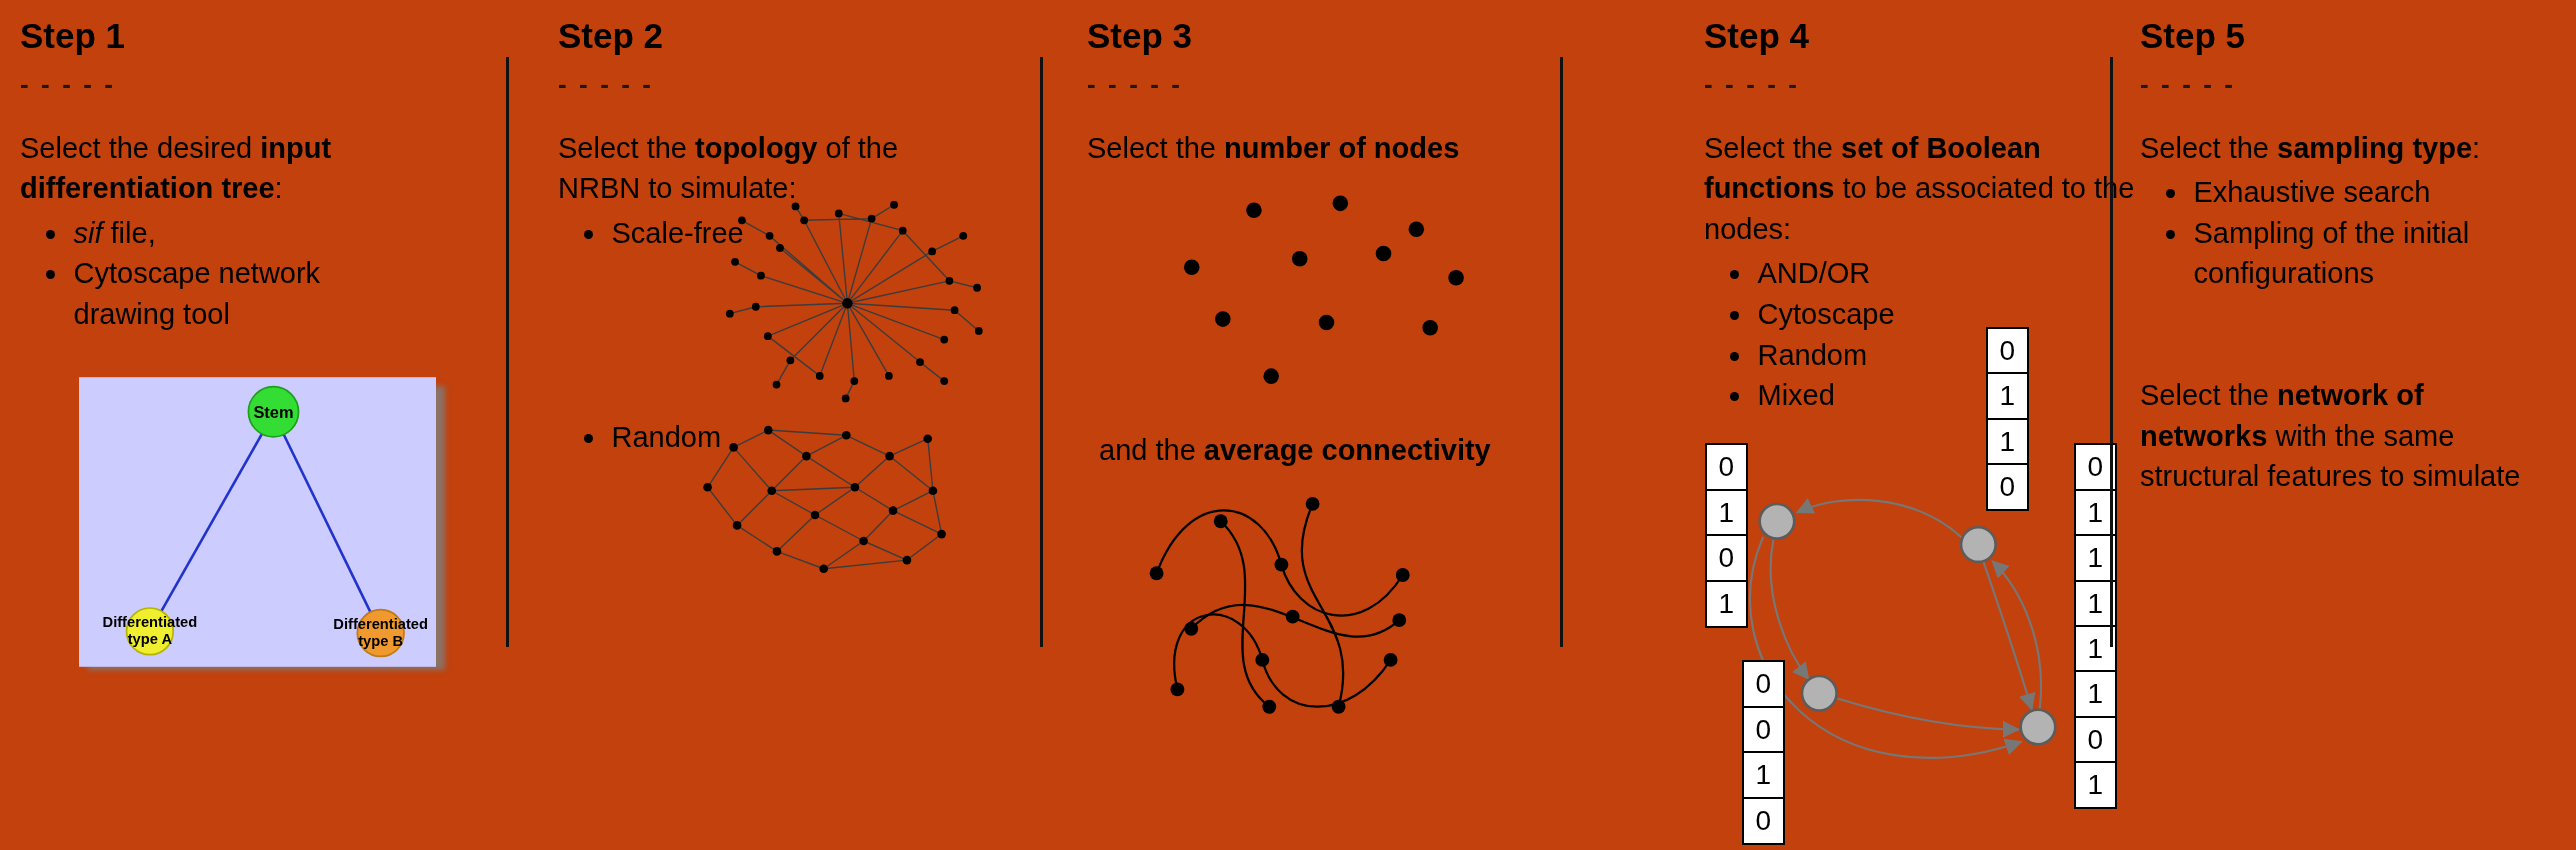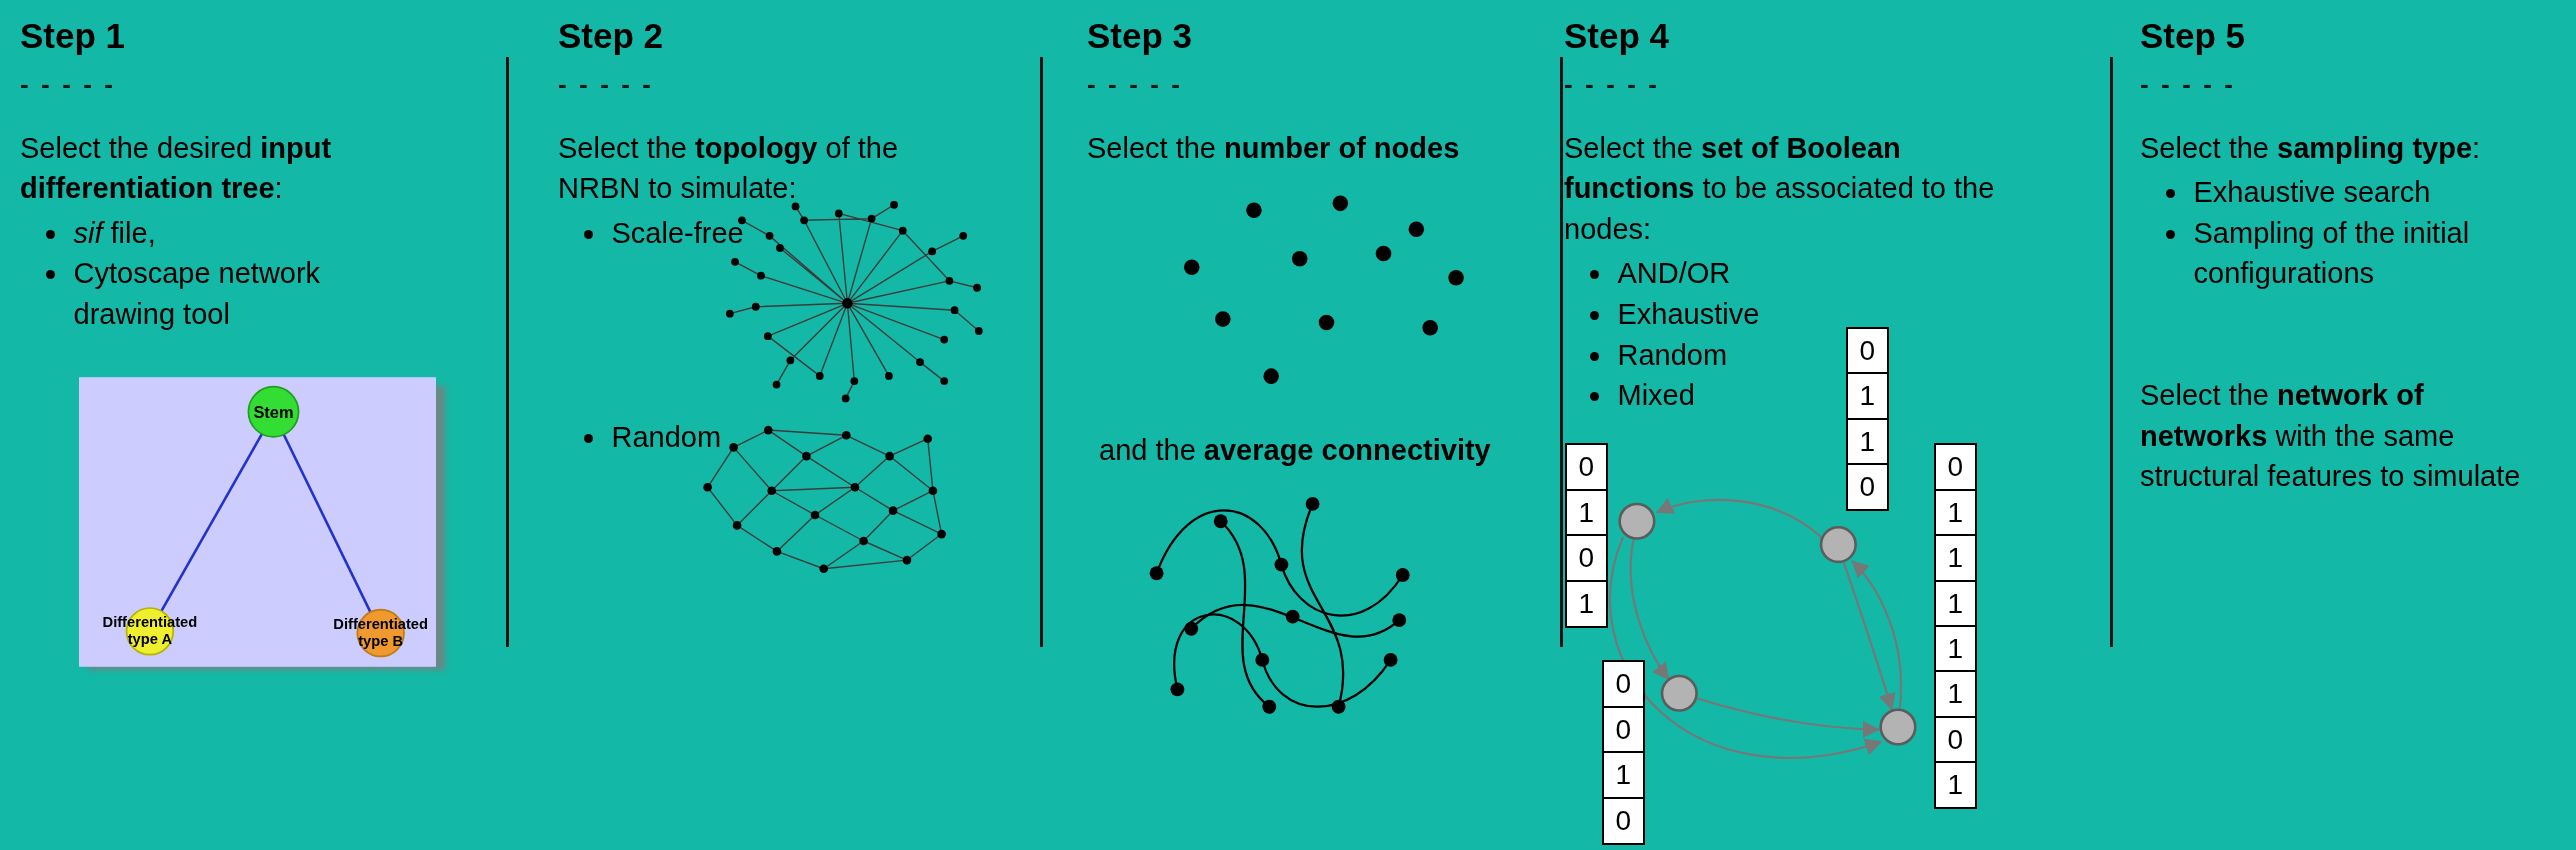--- a/index.html
+++ b/index.html
@@ -1,26 +1,26 @@
 <!DOCTYPE html>
 <html style="font-size:14px"><head>
 <meta charset="utf-8">
 <style>
   * { margin:0; padding:0; box-sizing:border-box; }
   html,body { background:#ffffff; }
   .canvas {
     position:relative; width:2576px; height:851px; overflow:hidden;
-    background:#14b8a6; color:#000;
+    background:#c2410c; color:#000;
     font-family:"Liberation Sans","DejaVu Sans",sans-serif;
   }
   .col { position:absolute; top:16.4px; }
   .c1 { left:20px;   width:485px; }
   .c2 { left:558px;  width:415px; }
   .c3 { left:1087px; width:485px; }
-  .c4 { left:1564px; width:472px; }
+  .c4 { left:1704px; width:472px; }
   .c5 { left:2140px; width:437px; }
 
   .step-title { font-size:35px; font-weight:700; line-height:1.15; }
   .dashes { font-size:26px; font-weight:700; letter-spacing:2.6px; margin-top:12px; color:#1a1a1a; }
   .para { font-size:29px; line-height:1.4; margin-top:28px; }
   .para strong { font-weight:700; }
   ul.bullets { list-style:disc; margin-top:4px; padding-left:50px; font-size:29px; line-height:1.4; }
   ul.bullets li { padding-left:3.5px; }
   .narrow-li { max-width:277px; display:inline-block; vertical-align:top; }
 
@@ -217,21 +217,21 @@
   </section>
 
   <div class="divider d3"></div>
 
   <section class="col c4">
     <h2 class="step-title">Step 4</h2>
     <div class="dashes">- - - - -</div>
     <p class="para"><span>Select the </span><strong>set of Boolean functions</strong><span> to be associated to the nodes:</span></p>
     <ul class="bullets">
       <li><span>AND/OR</span></li>
-      <li><span>Exhaustive</span></li>
+      <li><span>Cytoscape</span></li>
       <li><span>Random</span></li>
       <li><span>Mixed</span></li>
     </ul>
     <div class="bn-graphic">
       <svg width="427" height="531" viewBox="0 0 494 614">
         <defs>
           <marker id="arrowhead" markerWidth="10" markerHeight="10" refX="7.5" refY="4" orient="auto">
             <path d="M0,0 L8,4 L0,8 Z" fill="#777"></path>
           </marker>
         </defs>

